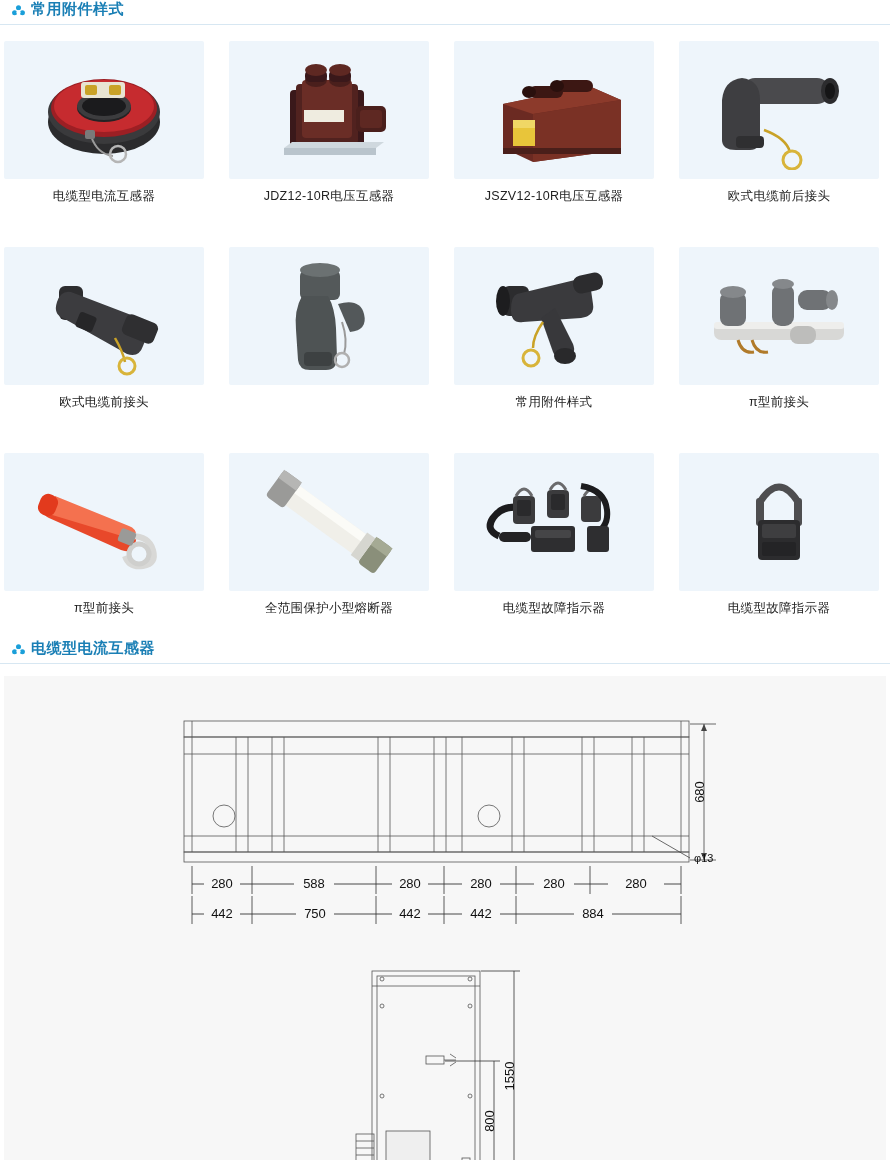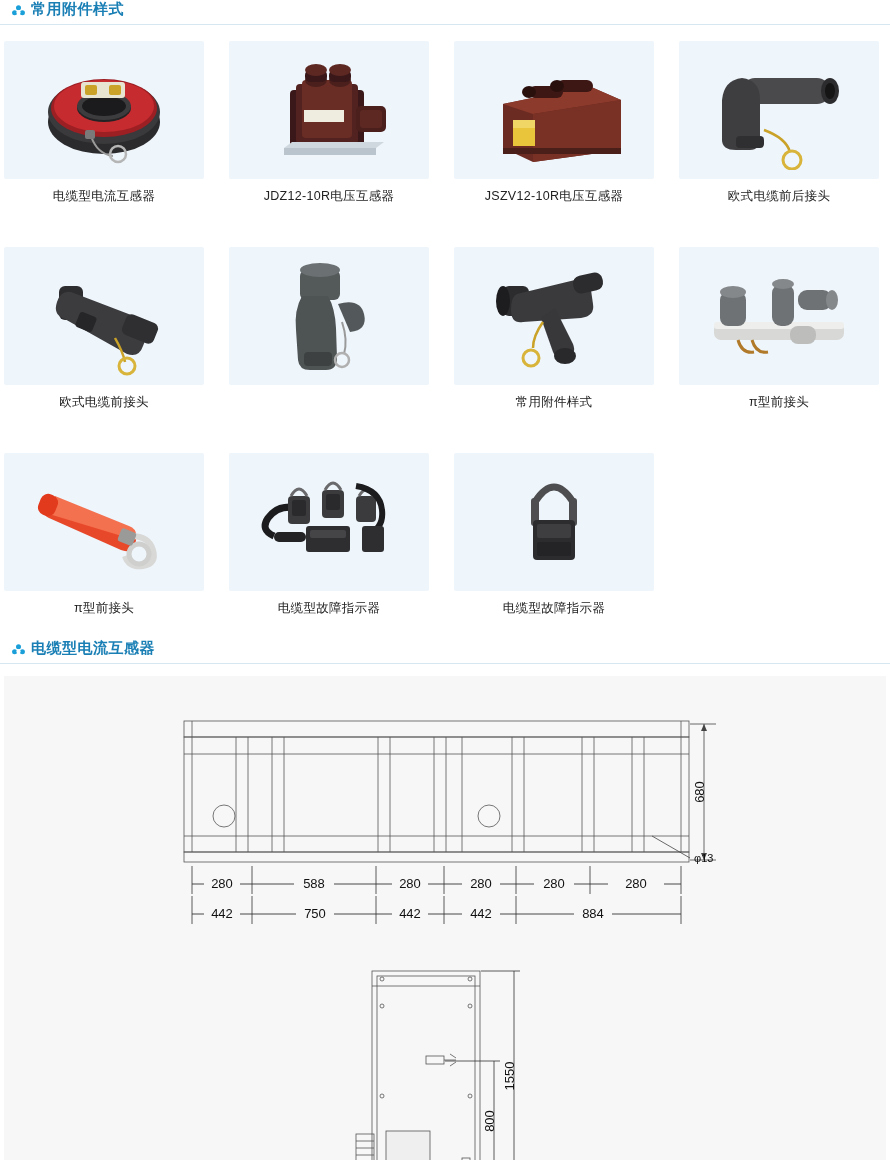--- a/index.html
+++ b/index.html
@@ -254,20 +254,36 @@
             <path d="M36 34 L110 64 q10 4 6 14 L30 52 z" fill="#f4714f"></path>
             <rect x="20" y="32" width="18" height="22" rx="8" fill="#e23a1d" transform="rotate(22 29 43)"></rect>
             <path d="M112 74 q18 0 22 14 q4 14 -10 16 q-14 2 -18 -10" fill="none" stroke="#d8d8d6" stroke-width="6"></path>
             <circle cx="120" cy="92" r="10" fill="none" stroke="#cfcfcd" stroke-width="5"></circle>
             <rect x="100" y="68" width="16" height="14" rx="3" fill="#9a9a98" transform="rotate(22 108 75)"></rect>
           </svg>
         </div>
         <div class="caption">π型前接头</div>
       </div>
 
+      <div class="cell">
+        <div class="thumb">
+          <svg width="170" height="120" viewBox="0 0 170 120">
+            <g transform="rotate(36 85 60)">
+              <rect x="26" y="48" width="118" height="24" rx="6" fill="#f0efe9"></rect>
+              <rect x="26" y="48" width="118" height="9" fill="#fbfbf7"></rect>
+              <rect x="18" y="44" width="22" height="32" rx="4" fill="#9a9a98"></rect>
+              <rect x="18" y="44" width="22" height="10" fill="#b6b6b4"></rect>
+              <rect x="132" y="44" width="20" height="32" rx="4" fill="#8a8f7a"></rect>
+              <rect x="132" y="44" width="20" height="10" fill="#a5aa94"></rect>
+              <rect x="122" y="46" width="10" height="28" fill="#d6d6d0"></rect>
+            </g>
+          </svg>
+        </div>
+        <div class="caption">全范围保护小型熔断器</div>
+      </div>
 
       <div class="cell">
         <div class="thumb">
           <svg width="170" height="120" viewBox="0 0 170 120">
             <path d="M30 74 q-14 -6 -6 -18 q10 -14 30 -10" stroke="#1c1c1e" stroke-width="7" fill="none"></path>
             <rect x="44" y="34" width="22" height="28" rx="4" fill="#3b3b3d"></rect>
             <rect x="48" y="38" width="14" height="16" rx="2" fill="#2a2a2c"></rect>
             <path d="M47 34 q8 -14 16 0" stroke="#6a6a6c" stroke-width="3" fill="none"></path>
             <rect x="78" y="28" width="22" height="28" rx="4" fill="#3b3b3d"></rect>
             <rect x="82" y="32" width="14" height="16" rx="2" fill="#2a2a2c"></rect>

